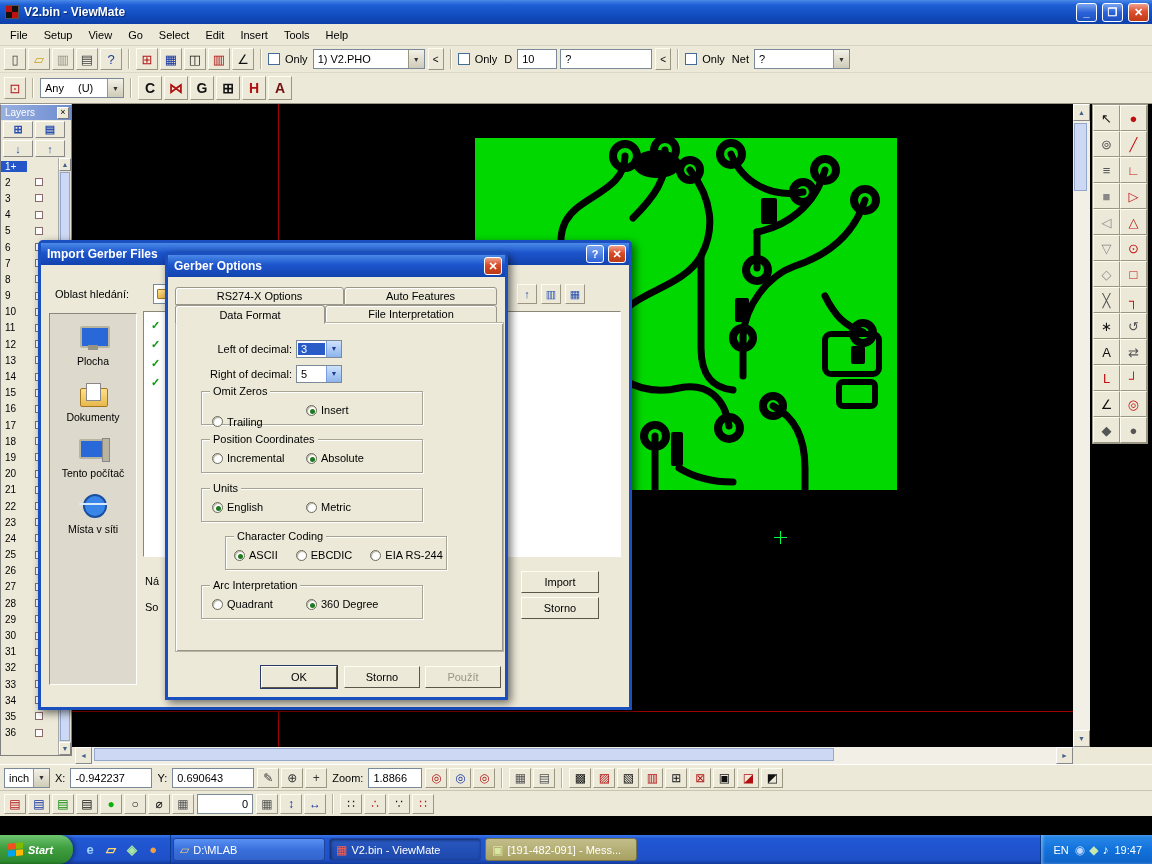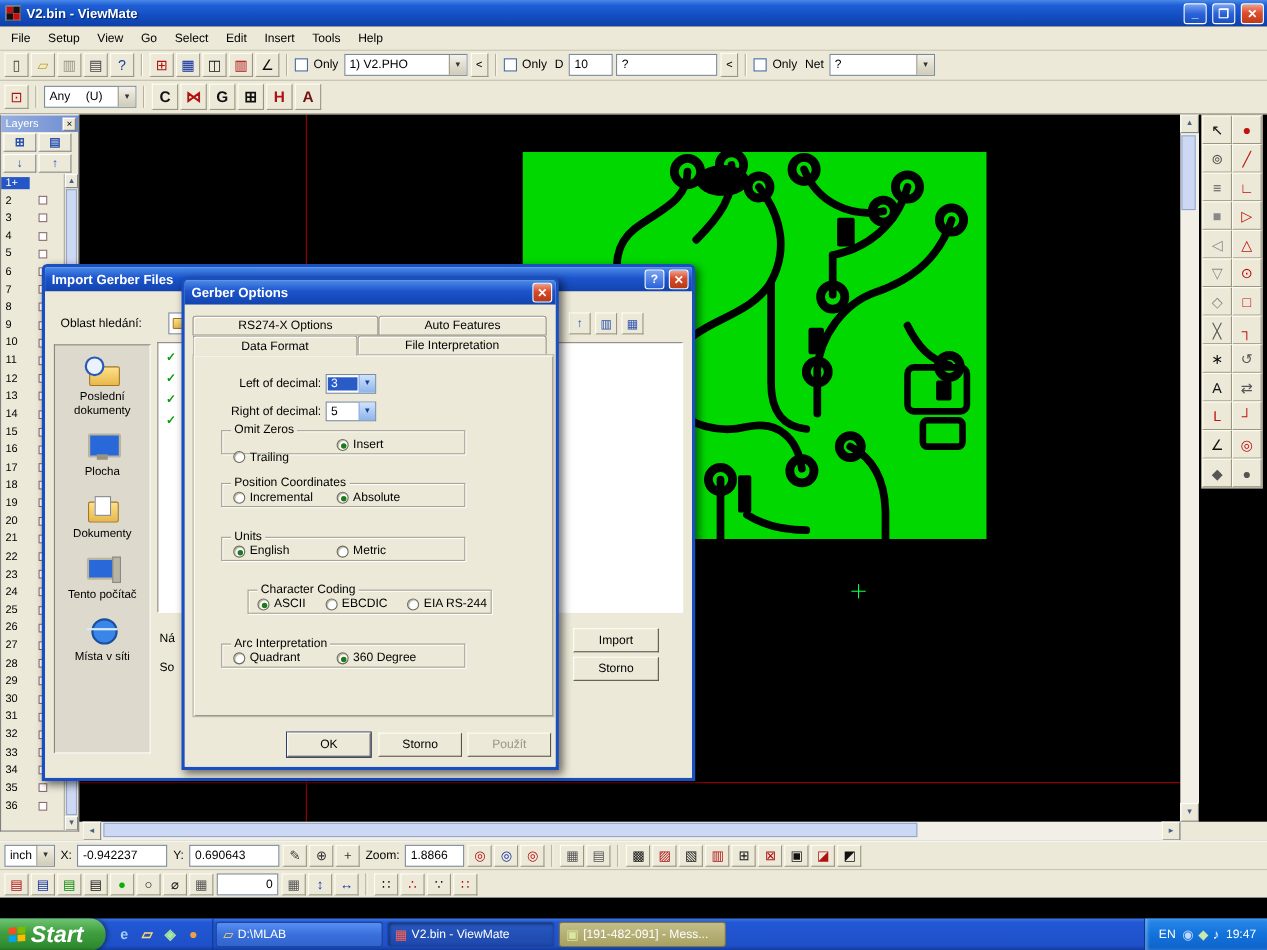--- a/index.html
+++ b/index.html
@@ -77,21 +77,21 @@
 
 
 .sbar{position:absolute;left:0;width:1152px;height:26px;background:#ece9d8;display:flex;align-items:center;gap:3px;padding:0 4px;z-index:4;}
 #status1{top:764px;border-top:1px solid #fff;}
 #status2{top:790px;border-top:1px solid #c8c4b2;}
 .sbtn{width:22px;height:20px;background:#ece9d8;border:1px solid;border-color:#fffdf0 #9a9682 #9a9682 #fffdf0;display:flex;align-items:center;justify-content:center;font-size:12px;}
 
 
 #taskbar{position:absolute;left:0;top:835px;width:1152px;height:29px;display:flex;align-items:center;z-index:6;
  background:linear-gradient(180deg,#3a77e8 0%,#2258d4 12%,#1e50c8 85%,#123a9a 100%);}
-#start-btn{height:29px;padding:0 20px 0 8px;border-radius:0 14px 14px 0;color:#fff;font-style:italic;font-weight:bold;font-size:21px;display:flex;align-items:center;gap:5px;flex:none;
+#start-btn{height:29px;padding:0 20px 0 8px;border-radius:0 14px 14px 0;color:#fff;font-style:italic;font-weight:bold;font-size:11px;display:flex;align-items:center;gap:5px;flex:none;
  background:linear-gradient(180deg,#6f c56f,#3f9e3f 45%,#2f8a2f 90%,#1f701f 100%);
  background:linear-gradient(180deg,#6fc56f,#3f9e3f 45%,#2f8a2f 90%,#1f701f 100%);box-shadow:2px 0 4px rgba(0,0,0,.4);}
 #winflag{width:15px;height:13px;display:grid;grid-template-columns:1fr 1fr;gap:1px;transform:skewY(-5deg);}
 #winflag i:nth-child(1){background:#f25022;}#winflag i:nth-child(2){background:#7fba00;}#winflag i:nth-child(3){background:#00a4ef;}#winflag i:nth-child(4){background:#ffb900;}
 #quick-launch{display:flex;align-items:center;gap:3px;padding:0 8px;border-right:1px solid #0a3a8a;height:29px;flex:none;}
 .ql-icon{width:18px;height:18px;display:flex;align-items:center;justify-content:center;font-weight:bold;font-size:13px;}
 #tasks{display:flex;align-items:center;flex:none;}
 .task-btn{height:23px;width:152px;margin:0 2px;border-radius:3px;background:linear-gradient(180deg,#5890f2,#3a70dc 50%,#3264cc);border:1px solid #1e44a0;color:#fff;display:flex;align-items:center;gap:4px;padding:0 6px;font-size:11px;}
 .task-btn.active{background:linear-gradient(180deg,#2858c0,#1e48ac);box-shadow:inset 1px 1px 3px rgba(0,0,0,.5);}
 .task-btn.alert{background:linear-gradient(180deg,#c2bd8a,#a8a161);border-color:#7a744a;}
@@ -140,21 +140,21 @@
 
 
 .gtab{position:absolute;height:18px;background:#ece9d8;border:1px solid #9a968a;border-radius:3px 3px 0 0;box-shadow:inset 1px 1px 0 #fff;display:flex;align-items:center;justify-content:center;font-size:11px;border-bottom:1px solid #9a968a;}
 .gtab.active{height:19px;z-index:2;border-bottom:1px solid #ece9d8;}
 #gcontent{position:absolute;left:7px;top:45px;width:329px;height:330px;background:#ece9d8;border:1px solid #b8b4a4;box-shadow:inset 1px 1px 0 #fff,inset -1px -1px 0 #9a968a;}
 .decrow{position:absolute;left:0;display:flex;align-items:center;height:19px;}
 .declbl{width:120px;text-align:right;padding-right:4px;}
 .combo.small{width:46px;height:18px;}
 .combo.small .drop{width:15px;background:linear-gradient(180deg,#cfe2fc,#8cb4ec);border-left:1px solid #7a9ce0;color:#1c3c8c;}
 .hl{background:#2a5cc8;color:#fff;flex:1;margin:1px;padding:0 3px;}
-.fset{position:absolute;left:25px;width:222px;height:22px;border:1px solid #a8a494;box-shadow:inset 1px 1px 0 #fff,1px 1px 0 #fff;}
+.fset{position:absolute;left:25px;width:222px;height:34px;border:1px solid #a8a494;box-shadow:inset 1px 1px 0 #fff,1px 1px 0 #fff;}
 .fset .legend{position:absolute;top:-7px;left:8px;background:#ece9d8;padding:0 3px;font-size:11px;}
 .optrow{display:flex;align-items:center;height:100%;padding:4px 0 0 10px;gap:8px;}
 .opt{display:flex;align-items:center;gap:4px;white-space:nowrap;}
 .radio{width:11px;height:11px;border-radius:50%;background:#fff;border:1px solid #6a6a5a;box-shadow:inset 1px 1px 1px #b8b4a4;position:relative;flex:none;}
 .radio.on::after{content:"";position:absolute;left:3px;top:3px;width:5px;height:5px;border-radius:50%;background:#1e7a1e;}
 .gbtn{position:absolute;top:389px;width:76px;height:22px;background:#ece9d8;border:1px solid;border-color:#fffdf0 #5a564a #5a564a #fffdf0;display:flex;align-items:center;justify-content:center;}
 .gbtn.default{box-shadow:0 0 0 1px #2a3a6a;}
 .gbtn.disabled{color:#9a9688;}
 #gok{left:93px;}#gcancel{left:176px;}#gapply{left:257px;}
 </style>
@@ -613,24 +613,20 @@
     <span id="lookin-combo" class="combo">
       <span class="folder-mini"></span>
       <span class="val"></span>
       <span class="drop">▼</span>
     </span>
     <span class="mini-tbtn" style="left:476px">↑</span>
     <span class="mini-tbtn" style="left:500px">▥</span>
     <span class="mini-tbtn" style="left:524px">▦</span>
     <div id="places">
         <div class="place">
-          <div class="pl-icon recent-docs-icon"></div>
-          <div class="pl-label">Poslední dokumenty</div>
-        </div>
-        <div class="place">
           <div class="pl-icon desktop-icon"></div>
           <div class="pl-label">Plocha</div>
         </div>
         <div class="place">
           <div class="pl-icon documents-icon"></div>
           <div class="pl-label">Dokumenty</div>
         </div>
         <div class="place">
           <div class="pl-icon computer-icon"></div>
           <div class="pl-label">Tento počítač</div>

